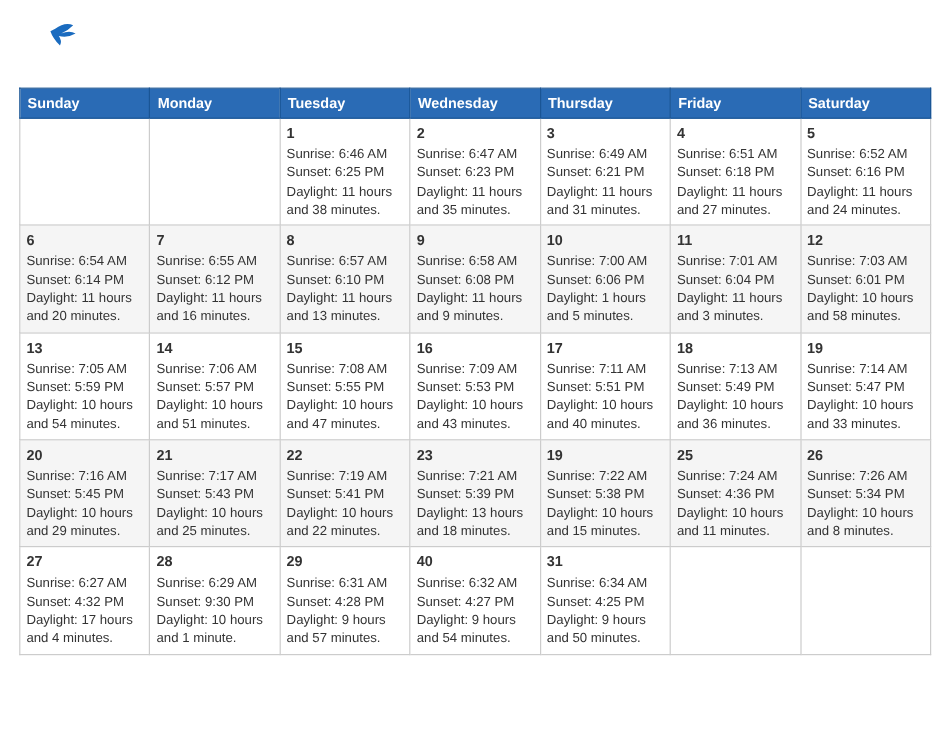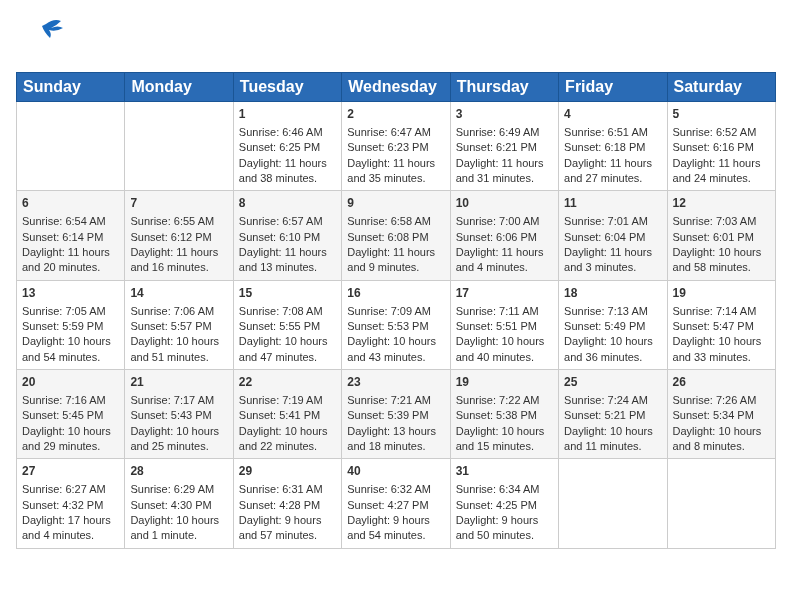--- a/index.html
+++ b/index.html
@@ -45,21 +45,21 @@
     .calendar {
       width: 100%;
       border-collapse: collapse;
       font-size: 11px;
     }
     .calendar th {
       background: #2a6bb5;
       color: #fff;
       padding: 5px 6px;
       text-align: left;
-      font-size: 16px;
+      font-size: 12px;
       font-weight: bold;
       border: 1px solid #1a5595;
     }
     .calendar td {
       vertical-align: top;
       padding: 4px 5px;
       border: 1px solid #ccc;
       width: 108px;
       min-height: 70px;
       background: #fff;
@@ -175,21 +175,21 @@
         <td>
           <span class="day-num">9</span>
           <div>Sunrise: 6:58 AM</div>
           <div>Sunset: 6:08 PM</div>
           <div>Daylight: 11 hours and 9 minutes.</div>
         </td>
         <td>
           <span class="day-num">10</span>
           <div>Sunrise: 7:00 AM</div>
           <div>Sunset: 6:06 PM</div>
-          <div>Daylight: 11 hours and 4 minutes.</div>
+          <div>Daylight: 1 hours and 5 minutes.</div>
         </td>
         <td>
           <span class="day-num">11</span>
           <div>Sunrise: 7:01 AM</div>
           <div>Sunset: 6:04 PM</div>
           <div>Daylight: 11 hours and 3 minutes.</div>
         </td>
         <td>
           <span class="day-num">12</span>
           <div>Sunrise: 7:03 AM</div>
@@ -268,41 +268,41 @@
         </td>
         <td>
           <span class="day-num">19</span>
           <div>Sunrise: 7:22 AM</div>
           <div>Sunset: 5:38 PM</div>
           <div>Daylight: 10 hours and 15 minutes.</div>
         </td>
         <td>
           <span class="day-num">25</span>
           <div>Sunrise: 7:24 AM</div>
-          <div>Sunset: 5:21 PM</div>
+          <div>Sunset: 4:36 PM</div>
           <div>Daylight: 10 hours and 11 minutes.</div>
         </td>
         <td>
           <span class="day-num">26</span>
           <div>Sunrise: 7:26 AM</div>
           <div>Sunset: 5:34 PM</div>
           <div>Daylight: 10 hours and 8 minutes.</div>
         </td>
       </tr>
       <tr>
         <td>
           <span class="day-num">27</span>
           <div>Sunrise: 6:27 AM</div>
           <div>Sunset: 4:32 PM</div>
           <div>Daylight: 17 hours and 4 minutes.</div>
         </td>
         <td>
           <span class="day-num">28</span>
           <div>Sunrise: 6:29 AM</div>
-          <div>Sunset: 4:30 PM</div>
+          <div>Sunset: 9:30 PM</div>
           <div>Daylight: 10 hours and 1 minute.</div>
         </td>
         <td>
           <span class="day-num">29</span>
           <div>Sunrise: 6:31 AM</div>
           <div>Sunset: 4:28 PM</div>
           <div>Daylight: 9 hours and 57 minutes.</div>
         </td>
         <td>
           <span class="day-num">40</span>

